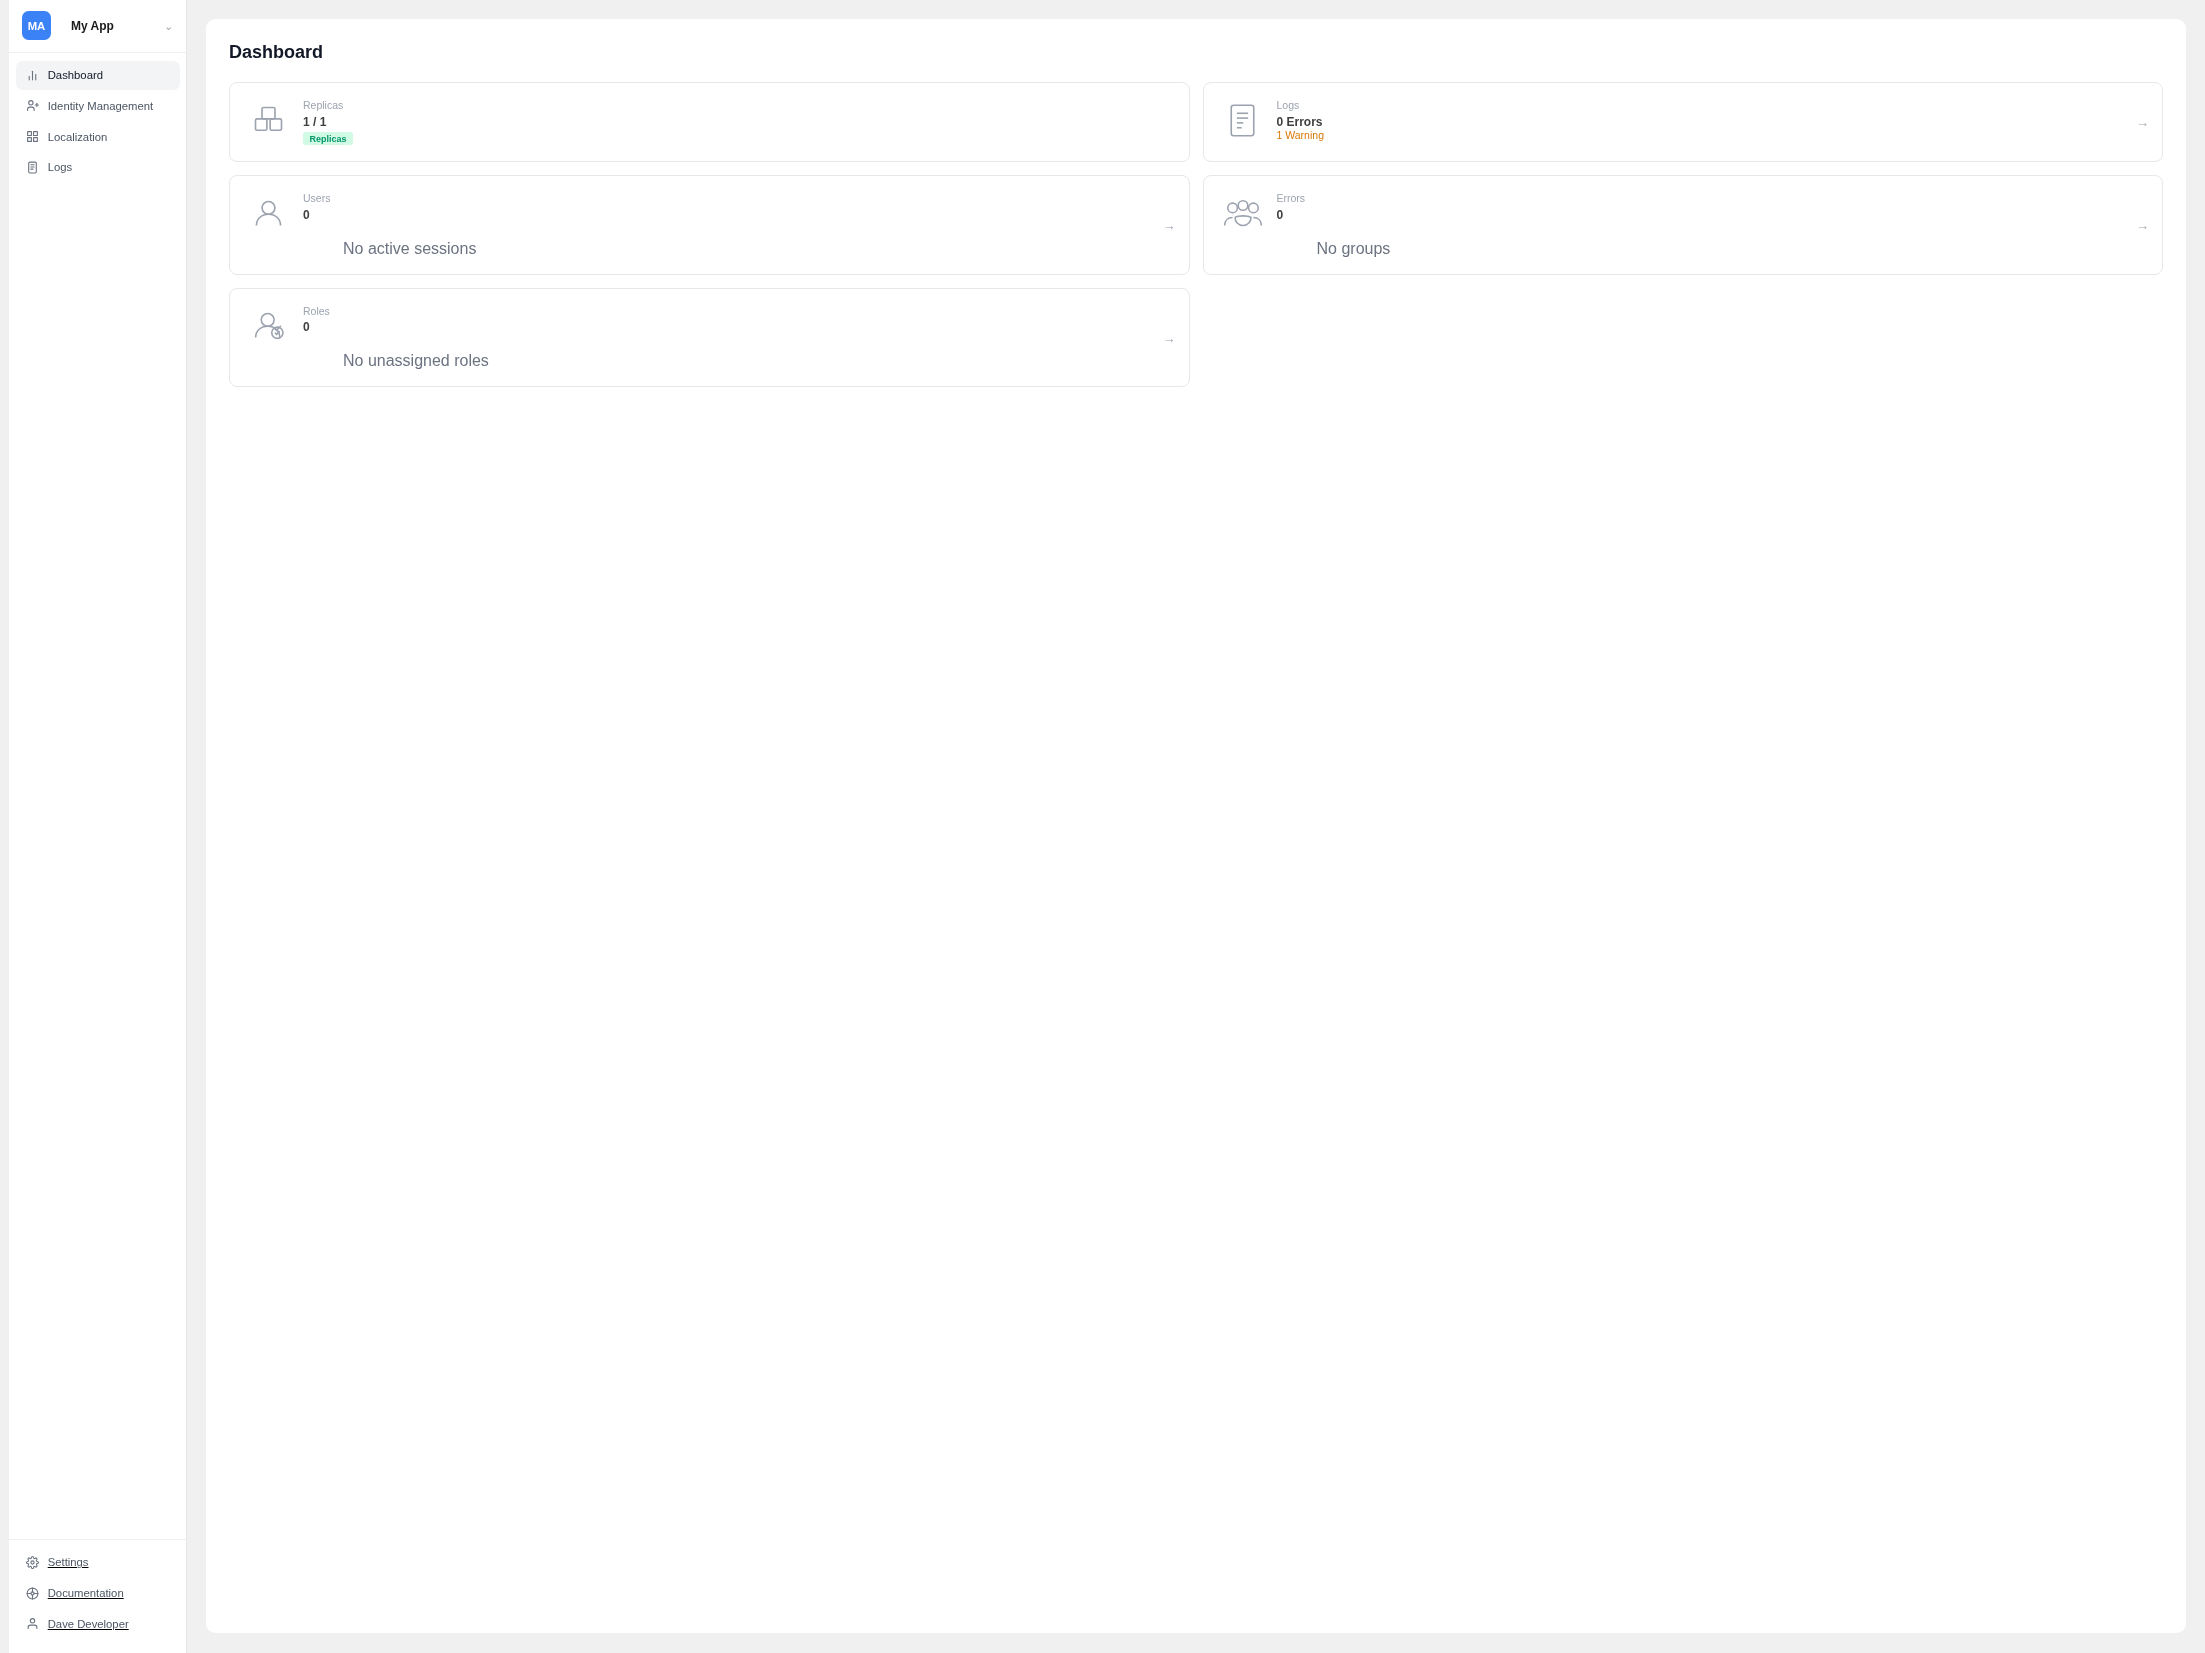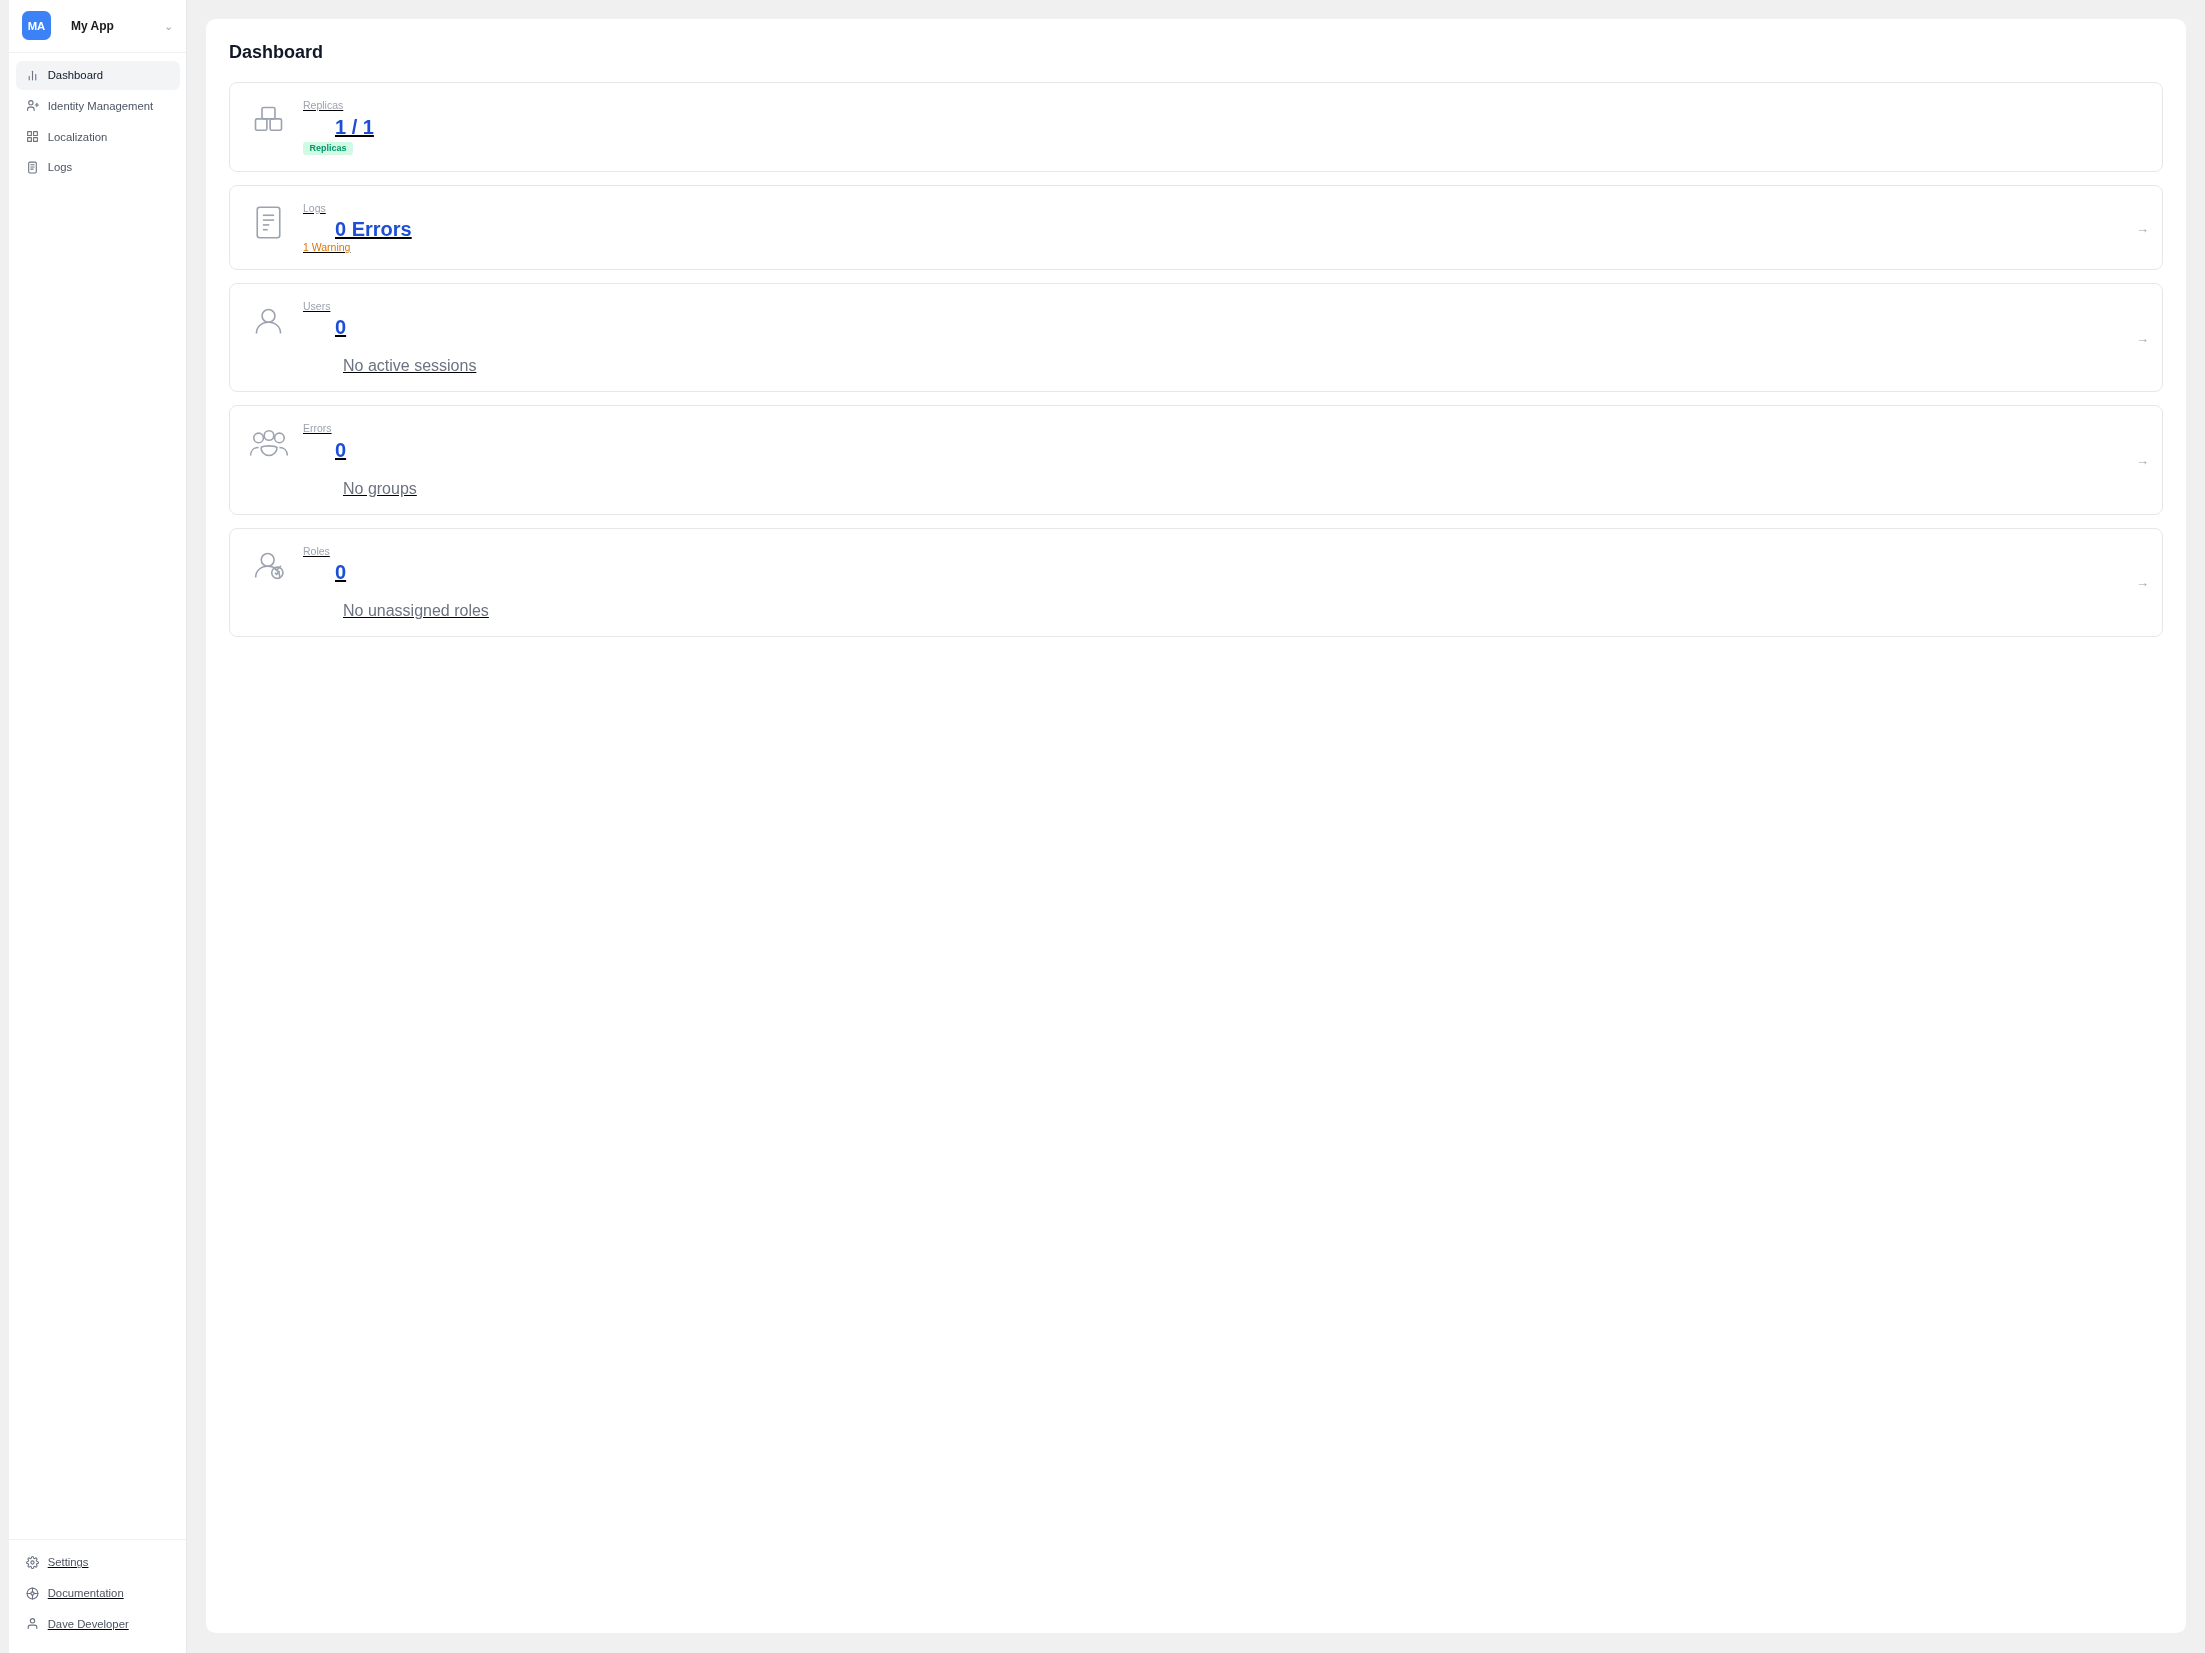--- a/index.html
+++ b/index.html
@@ -115,23 +115,22 @@
     .page-title {
       font-size: 18px;
       font-weight: 700;
       color: #111827;
       margin-bottom: 19.4px;
     }
 
     
     .dashboard-grid {
       display: grid;
-      grid-template-columns: 1fr;
+      grid-template-columns: 1fr 1fr;
       gap: 13px;
-      text-decoration: underline;
     }
 
     .dash-card {
       border: 0.8px solid #e5e7eb;
       border-radius: 8px;
       padding: 16px 18px;
       display: flex;
       align-items: flex-start;
       gap: 13px;
       position: relative;
@@ -156,25 +155,24 @@
     }
 
     .card-label {
       font-size: 10.5px;
       color: #9ca3af;
       margin-bottom: 3.2px;
       font-weight: 500;
     }
 
     .card-value {
-      font-size: 20px;
+      font-size: 12px;
       font-weight: 700;
-      color: #1d4ed8;
+      color: #404040;
       line-height: 1.2;
-      margin-left: 32px;
     }
 
     .card-sub {
       font-size: 16px;
       color: #6b7280;
       margin-top: 18px;
       padding-left: 40px;
     }
 
     .badge-available {

